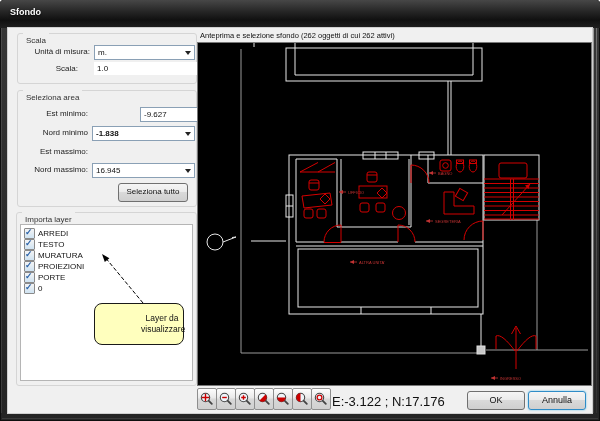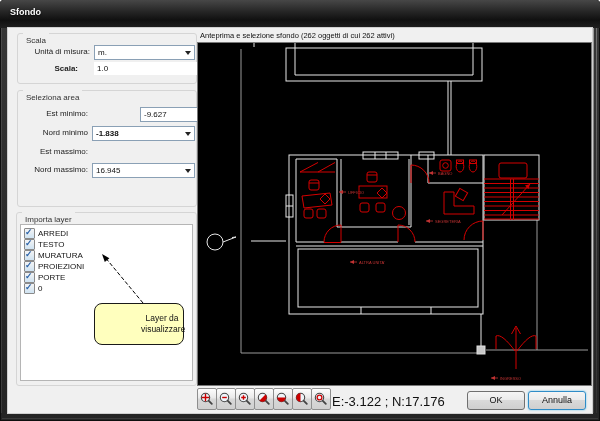--- a/index.html
+++ b/index.html
@@ -43,21 +43,21 @@
   <div style="position:absolute;left:2px;right:2px;bottom:2px;height:1px;background:rgba(255,255,255,.10);"></div>
   <div class="client">
 
     <div class="groupbox" style="left:9px;top:5px;width:178px;height:49px;"></div>
     <span class="grouplabel" style="position:absolute;left:15px;top:0px;">Scala</span>
     <div class="flabel" style="left:12px;top:19px;">Unità di misura:</div>
     <div class="combo" style="left:86px;top:17px;width:99px;">
       <span class="val">m.</span>
         <span class="arr"></span>
     </div>
-    <div class="flabel" style="left:0;top:36px;font-weight:bold;">Scala:</div>
+    <div class="flabel" style="left:0;top:36px;">Scala:</div>
     <div class="combo flat" style="left:86px;top:34px;width:120px;">
       <span class="val">1.0</span>
         <span class="arr"></span>
     </div>
 
     <div class="groupbox" style="left:9px;top:62px;width:178px;height:115px;"></div>
     <span class="grouplabel" style="position:absolute;left:15px;top:57px;">Seleziona area</span>
     <div class="flabel" style="left:10px;top:81px;">Est minimo:</div>
     <div class="combo" style="left:84px;top:79px;width:101px;margin-left:48px;">
       <span class="val">-9.627</span>
@@ -67,20 +67,21 @@
     <div class="combo" style="left:84px;top:98px;width:101px;font-weight:bold;">
       <span class="val">-1.838</span>
         <span class="arr"></span>
     </div>
     <div class="flabel" style="left:10px;top:119px;">Est massimo:</div>
     <div class="flabel" style="left:10px;top:137px;">Nord massimo:</div>
     <div class="combo" style="left:84px;top:135px;width:101px;">
       <span class="val">16.945</span>
         <span class="arr"></span>
     </div>
+    <div class="btn" style="left:110px;top:155px;width:68px;height:17px;line-height:16px;">Seleziona tutto</div>
 
     <div class="groupbox" style="left:8px;top:184px;width:179px;height:172px;"></div>
     <span class="grouplabel" style="position:absolute;left:14px;top:179px;">Importa layer</span>
     <div class="listbox" style="left:12px;top:196px;width:171px;height:155px;"></div>
     <div class="cbrow" style="left:16px;top:200px;">
         <span class="cbox"></span>
         <span class="cblabel">ARREDI</span>
       </div>
     <div class="cbrow" style="left:16px;top:211px;">
         <span class="cbox"></span>

